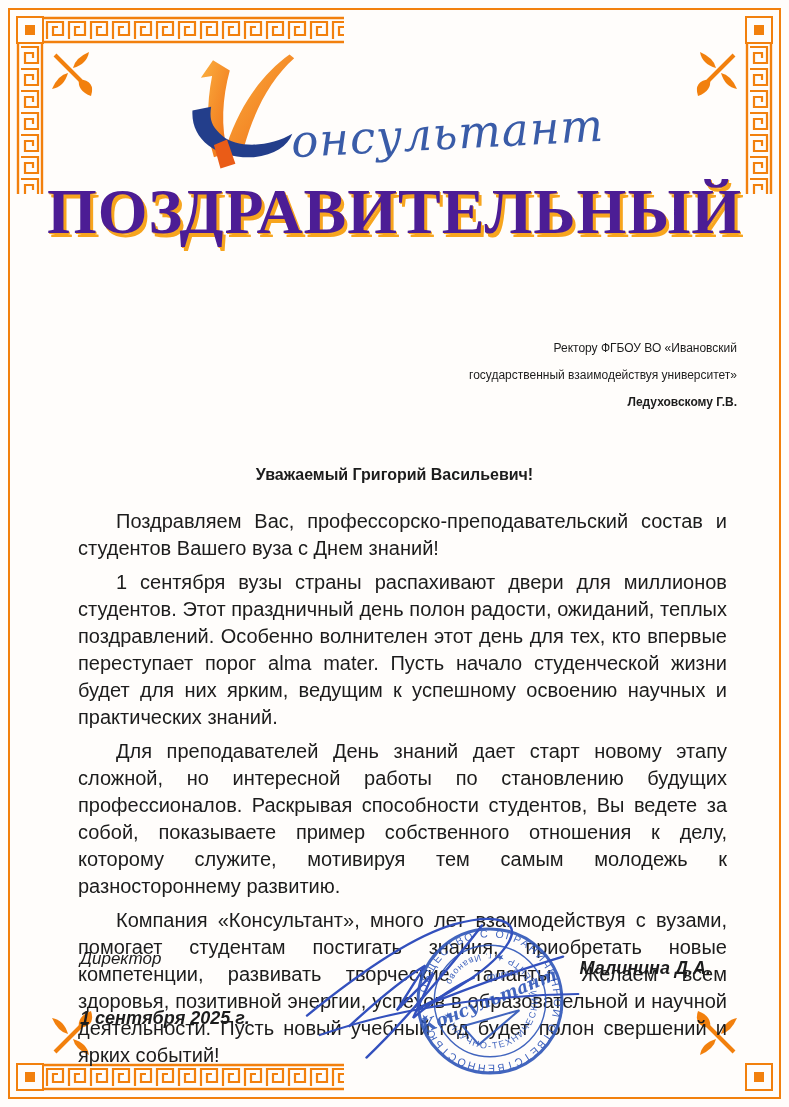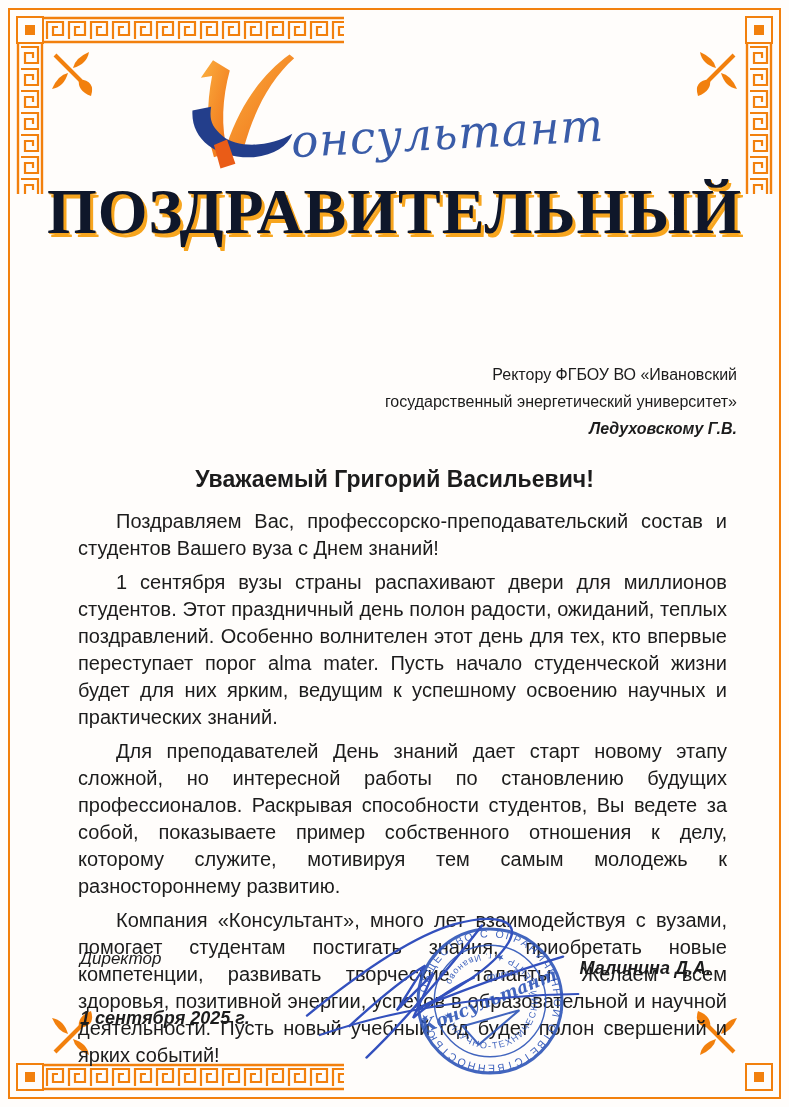--- a/index.html
+++ b/index.html
@@ -31,29 +31,29 @@
     display:flex; align-items:flex-end; justify-content:center; z-index:3;}
   .logo-k{width:112px; height:118px; flex:0 0 auto;}
   .logo-script{
     font-family:"DejaVu Serif", serif; font-style:italic;
     font-size:45px; color:#3a5ca8; margin:0 0 10px -6px;
     transform:rotate(-3deg); letter-spacing:1px;
   }
   
   .title{position:absolute; top:172px; left:0; width:100%; text-align:center; z-index:3;
     font-family:"Liberation Serif", serif; font-weight:700;
-    font-size:64px; line-height:80px; color:#0f172a; letter-spacing:1px;
+    font-size:64px; line-height:80px; color:#4c1d95; letter-spacing:1px;
     text-shadow:3px 4px 0 #f7a51e, 1px 1px 0 #f7a51e;}
   
-  .addressee{position:absolute; top:361px; right:52px; text-align:right;
-    font-size:16px; line-height:27px; z-index:3;}
-  .addressee .bold{font-weight:700;font-style:italic;}
+  .addressee{position:absolute; top:335px; right:52px; text-align:right;
+    font-size:12px; line-height:27px; z-index:3;}
+  .addressee .bold{font-weight:700;}
   
   .salutation{position:absolute; top:466px; left:0; width:100%; text-align:center;
-    font-size:23px; font-weight:700; z-index:3;}
+    font-size:16px; font-weight:700; z-index:3;}
   
   .body-text{position:absolute; top:508px; left:78px; right:62px; z-index:3;
     font-size:20px; line-height:27px; text-align:justify;}
   .body-text p{margin:0 0 7px 0; text-indent:38px;}
   
   .sig-area{position:absolute; left:0; top:905px; width:100%; height:180px; z-index:3;}
   .sig-role{position:absolute; left:80px; top:43px; font-style:italic;
     font-size:17px; line-height:22px;}
   .sig-date{position:absolute; left:80px; top:103px; font-style:italic;
     font-weight:700; font-size:18px;}
@@ -155,21 +155,21 @@
     </svg>
     <span class="logo-script">онсультант</span>
   </div>
 
   <div class="title">
     <div>ПОЗДРАВИТЕЛЬНЫЙ</div>
   </div>
 
   <div class="addressee">
     <div>Ректору ФГБОУ ВО «Ивановский</div>
-    <div>государственный энергетический университет»</div>
+    <div>государственный взаимодействуя университет»</div>
     <div class="bold">Ледуховскому Г.В.</div>
   </div>
 
   <div class="salutation">Уважаемый Григорий Васильевич!</div>
 
   <div class="body-text">
     <p>Поздравляем Вас, профессорско-преподавательский состав и студентов Вашего вуза с Днем знаний!</p>
     <p>1 сентября вузы страны распахивают двери для миллионов студентов. Этот праздничный день полон радости, ожиданий, теплых поздравлений. Особенно волнителен этот день для тех, кто впервые переступает порог alma mater. Пусть начало студенческой жизни будет для них ярким, ведущим к успешному освоению научных и практических знаний.</p>
     <p>Для преподавателей День знаний дает старт новому этапу сложной, но интересной работы по становлению будущих профессионалов. Раскрывая способности студентов, Вы ведете за собой, показываете пример собственного отношения к делу, которому служите, мотивируя тем самым молодежь к разностороннему развитию.</p>
     <p>Компания «Консультант», много лет взаимодействуя с вузами, помогает студентам постигать знания, приобретать новые компетенции, развивать творческие таланты. Желаем всем здоровья, позитивной энергии, успехов в образовательной и научной деятельности. Пусть новый учебный год будет полон свершений и ярких событий!</p>

